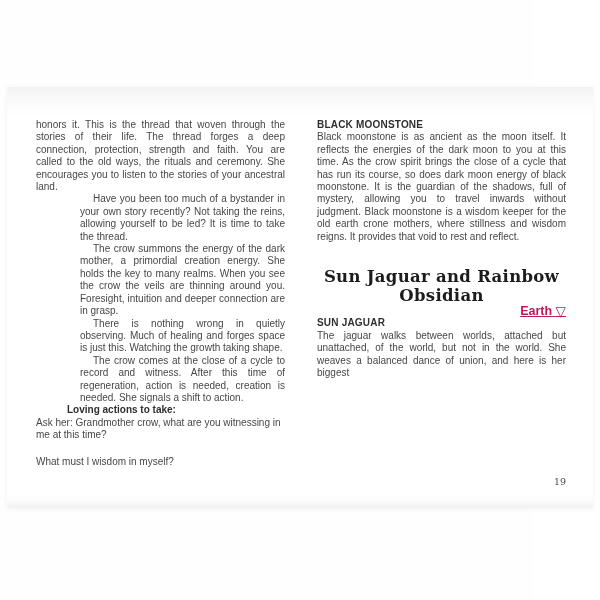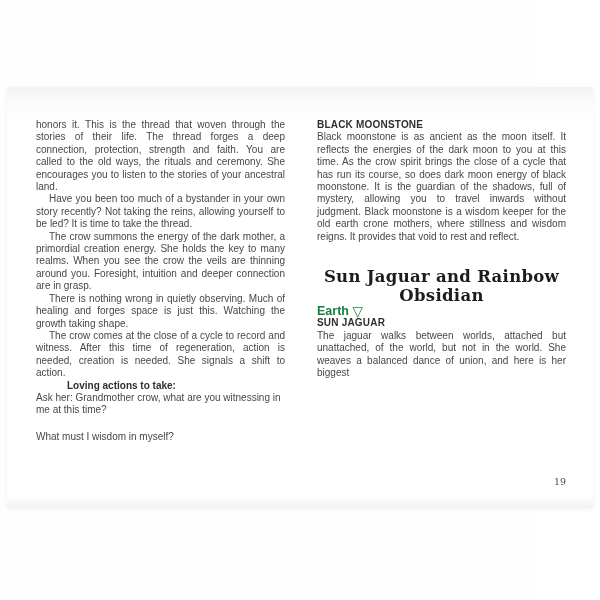--- a/index.html
+++ b/index.html
@@ -37,21 +37,21 @@
     width: 249px;
     color: #474747;
     font-size: 10px;
     line-height: 12.4px;
     text-align: justify;
     z-index: 2;
   }
   .col-left  { left: 29px; }
   .col-right { left: 310px; }
   .col p { margin: 0; }
-  .col p.indent { text-indent: 13px; }
+  .col p.indent { text-indent: 13px; margin-left: 44px; }
 
   .minor-heading {
     font-weight: bold;
     color: #2f2f2f;
     letter-spacing: 0.2px;
     text-align: left;
     margin: 0 0 2px 0;
   }
   .actions-heading {
     font-weight: bold;
@@ -66,25 +66,26 @@
     font-family: "DejaVu Serif", serif;
     font-weight: bold;
     font-size: 16.5px;
     line-height: 19px;
     color: #1c1c1c;
     text-align: center;
     margin: 24px 0 0 0;
     letter-spacing: 0.3px;
   }
   .element-line {
-    text-align: left;
+    text-align: right;
     font-weight: bold;
     font-size: 12.5px;
-    color: #15803d;
+    color: #be185d;
     margin-top: 13px;
+    text-decoration: underline;
   }
   .element-line .symbol {
     font-weight: normal;
     font-size: 13.5px;
     position: relative; top: 0.5px;
   }
   .epigraph {
     text-align: center;
     font-style: italic;
     font-size: 10px;

